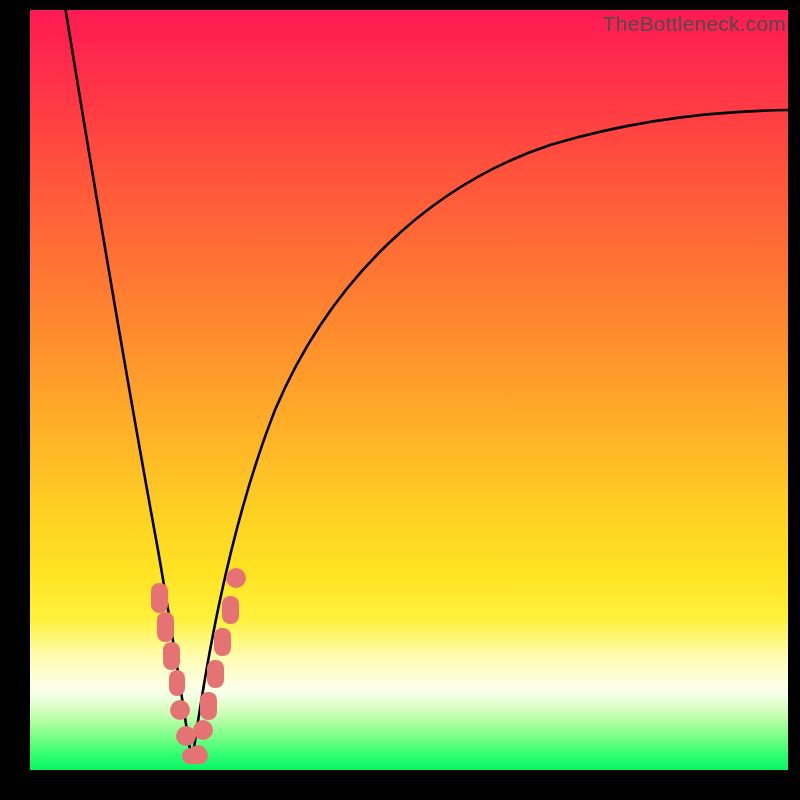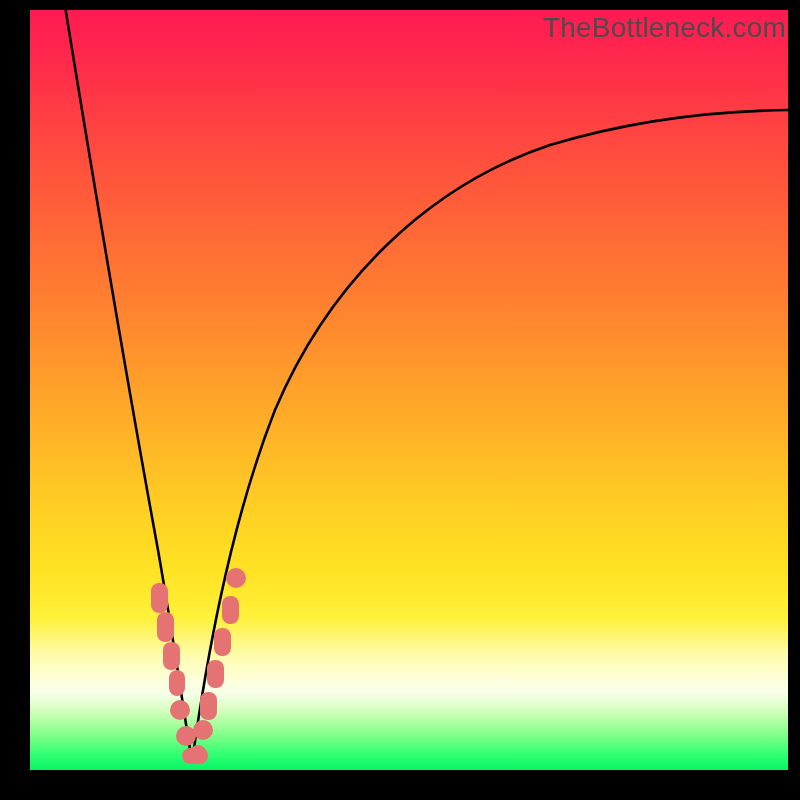--- a/index.html
+++ b/index.html
@@ -68,21 +68,21 @@
   }
   .sausage {
     fill: #e57373;
     stroke: none;
   }
   .watermark {
     position: absolute;
     top: 12px;
     right: 14px;
     color: #4c4c4c;
-    font-size: 28px;
+    font-size: 21px;
     font-weight: 500;
     letter-spacing: 0.2px;
     pointer-events: none;
   }
 </style>
 </head>
 <body>
 
 <div class="frame">
   <div class="plot-area">

